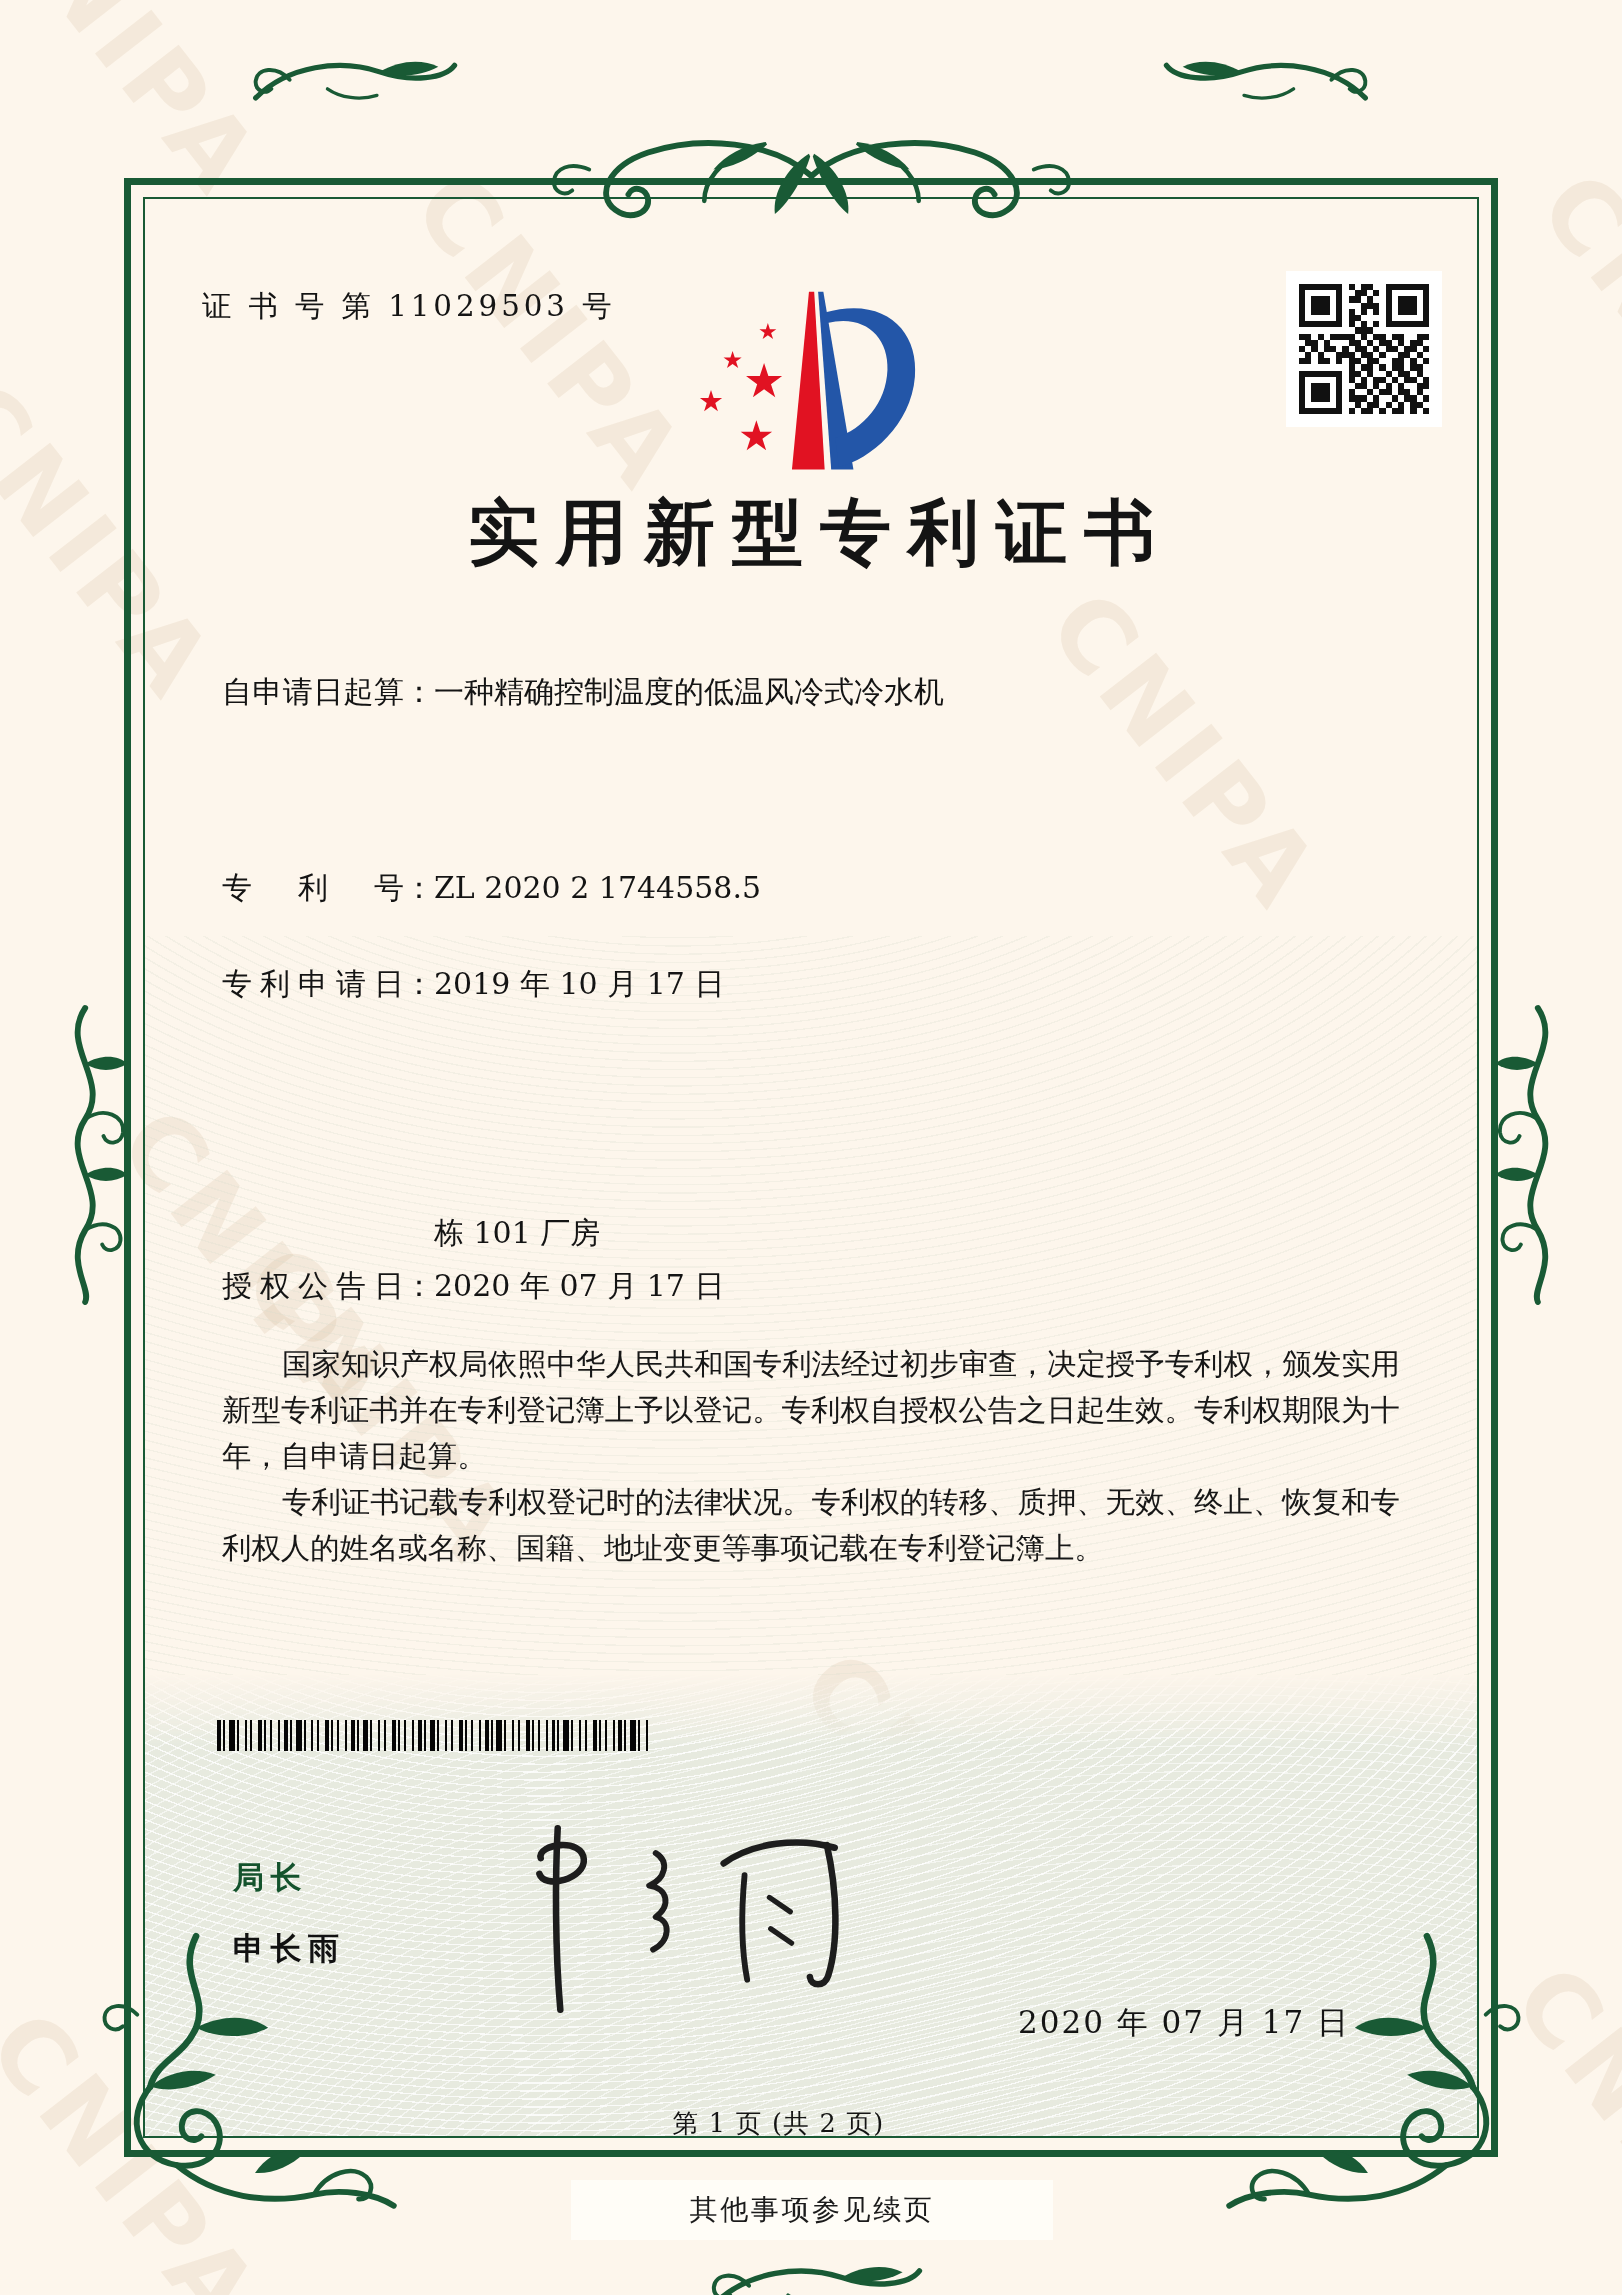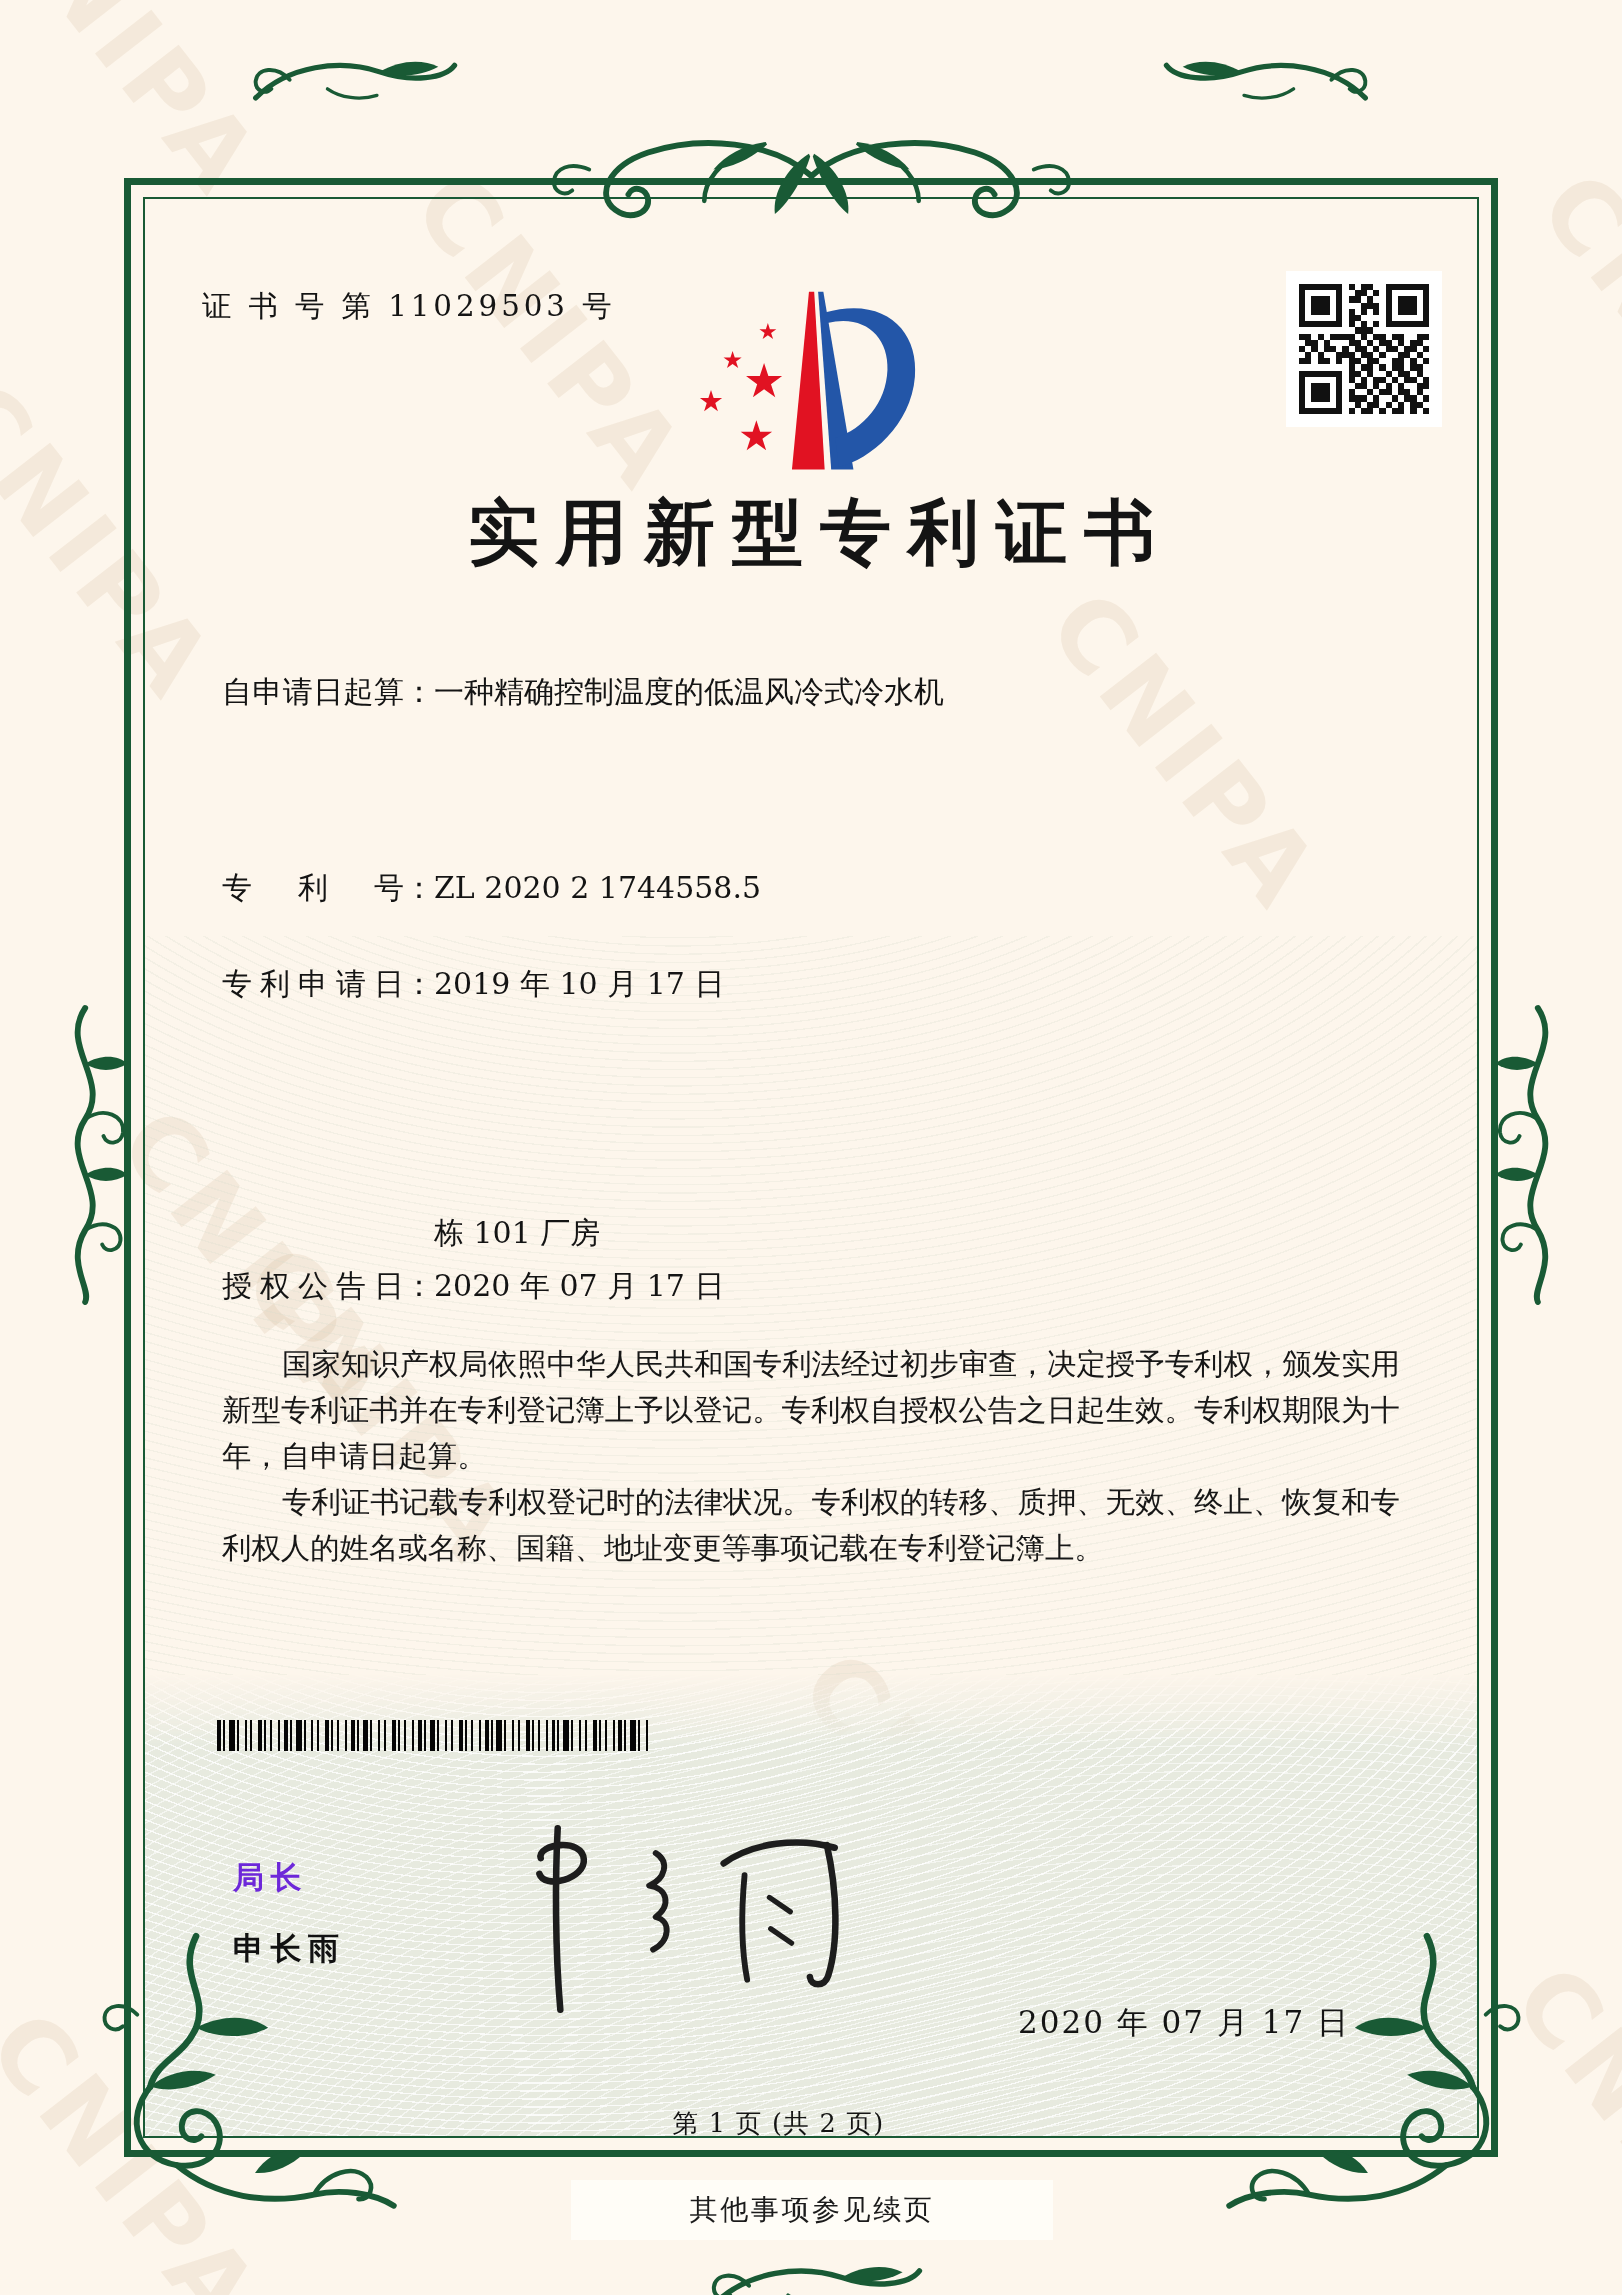--- a/index.html
+++ b/index.html
@@ -40,21 +40,21 @@
   .colon{display:inline-block;vertical-align:top;}
   .val{vertical-align:top;}
   .addr2{position:absolute;left:434px;font-size:30px;}
   .grant2{position:absolute;left:595px;top:0;}
   .bodytext{position:absolute;left:222px;top:1341px;width:1178px;font-size:29.4px;line-height:46px;
             text-align:justify;color:#171717;}
   .bodytext p{margin:0;text-indent:60px;}
   .barcode{position:absolute;left:217px;top:1720px;width:452px;height:31px;display:flex;align-items:stretch;overflow:hidden;}
   .barcode i{display:block;height:100%;}
   .barcode i.bar{background:#050505;}
-  .director-label{position:absolute;left:233px;top:1857px;font:700 31px "DejaVu Sans","Liberation Sans",sans-serif;letter-spacing:6.5px;color:#6d28d9;}
+  .director-label{position:absolute;left:233px;top:1857px;font:700 31px "DejaVu Sans","Liberation Sans",sans-serif;letter-spacing:6.5px;color:#14532d;}
   .director-name{position:absolute;left:233px;top:1928px;font:700 31px "DejaVu Sans","Liberation Sans",sans-serif;letter-spacing:6.5px;color:#111;}
   .issue-date{position:absolute;left:1018px;top:2002px;font-size:31px;letter-spacing:2px;}
   .pageinfo{position:absolute;left:0;top:2106px;width:1557px;text-align:center;font-size:25.5px;letter-spacing:1.3px;}
   .footband{position:absolute;z-index:5;left:571px;top:2180px;width:482px;height:60px;background:#fffdf7;}
   .footnote{width:100%;height:100%;text-align:center;line-height:60px;font-size:28px;letter-spacing:2.6px;color:#1b1b1b;}
   
   .logo{position:absolute;z-index:6;left:686px;top:281px;width:242px;height:190px;}
   .star{position:absolute;z-index:7;color:#e11222;font-family:"DejaVu Sans",sans-serif;line-height:1;}
   .qrbox{position:absolute;z-index:6;left:1286px;top:271px;width:156px;height:156px;background:#fff;
          box-sizing:border-box;padding:13px;}

